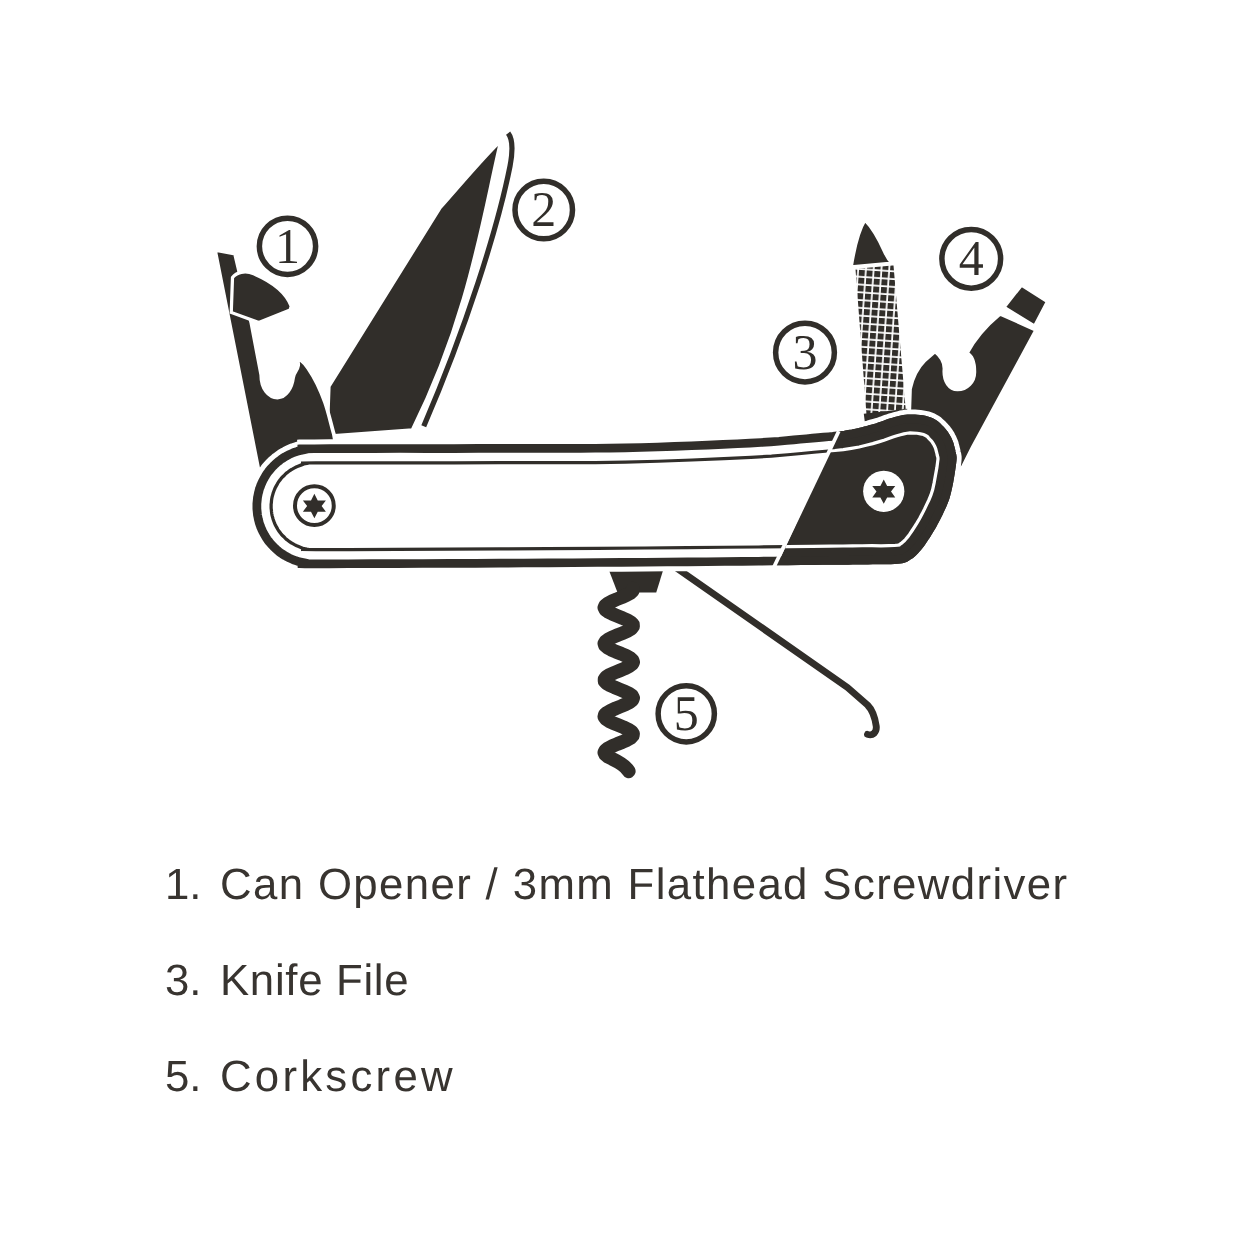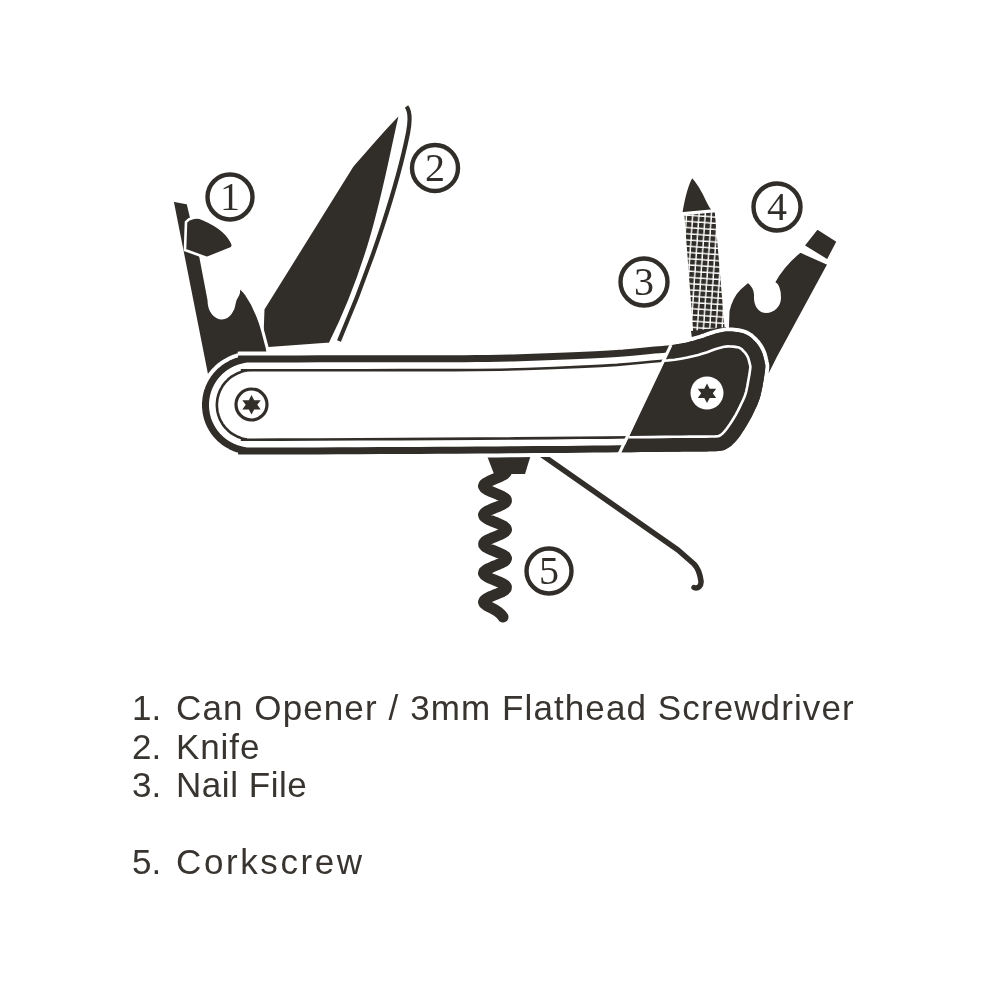--- a/index.html
+++ b/index.html
@@ -78,16 +78,15 @@
 <g fill="#312e2a" stroke="none" font-family="Liberation Serif, serif" font-size="40" text-anchor="middle">
 <text x="230" y="210">1</text>
 <text x="435" y="181">2</text>
 <text x="644" y="295">3</text>
 <text x="777" y="220">4</text>
 <text x="549" y="584">5</text>
 </g>
 </g>
 </svg>
 <div class="legend" style="top:690px;"><span class="num">1.</span><span style="letter-spacing:1.1px;">Can Opener / 3mm Flathead Screwdriver</span></div>
-<div class="legend" style="top:728.5px;"><span class="num">2.</span><span style="letter-spacing:0.9px;">Knife</span></div>
-<div class="legend" style="top:766.5px;"><span class="num">3.</span><span style="letter-spacing:0.55px;">Nail File</span></div>
+<div class="legend" style="top:766.5px;"><span class="num">3.</span><span style="letter-spacing:0.55px;">Knife File</span></div>
 <div class="legend" style="top:843.5px;"><span class="num">5.</span><span style="letter-spacing:2.6px;">Corkscrew</span></div>
 </div>
 
 </body></html>

